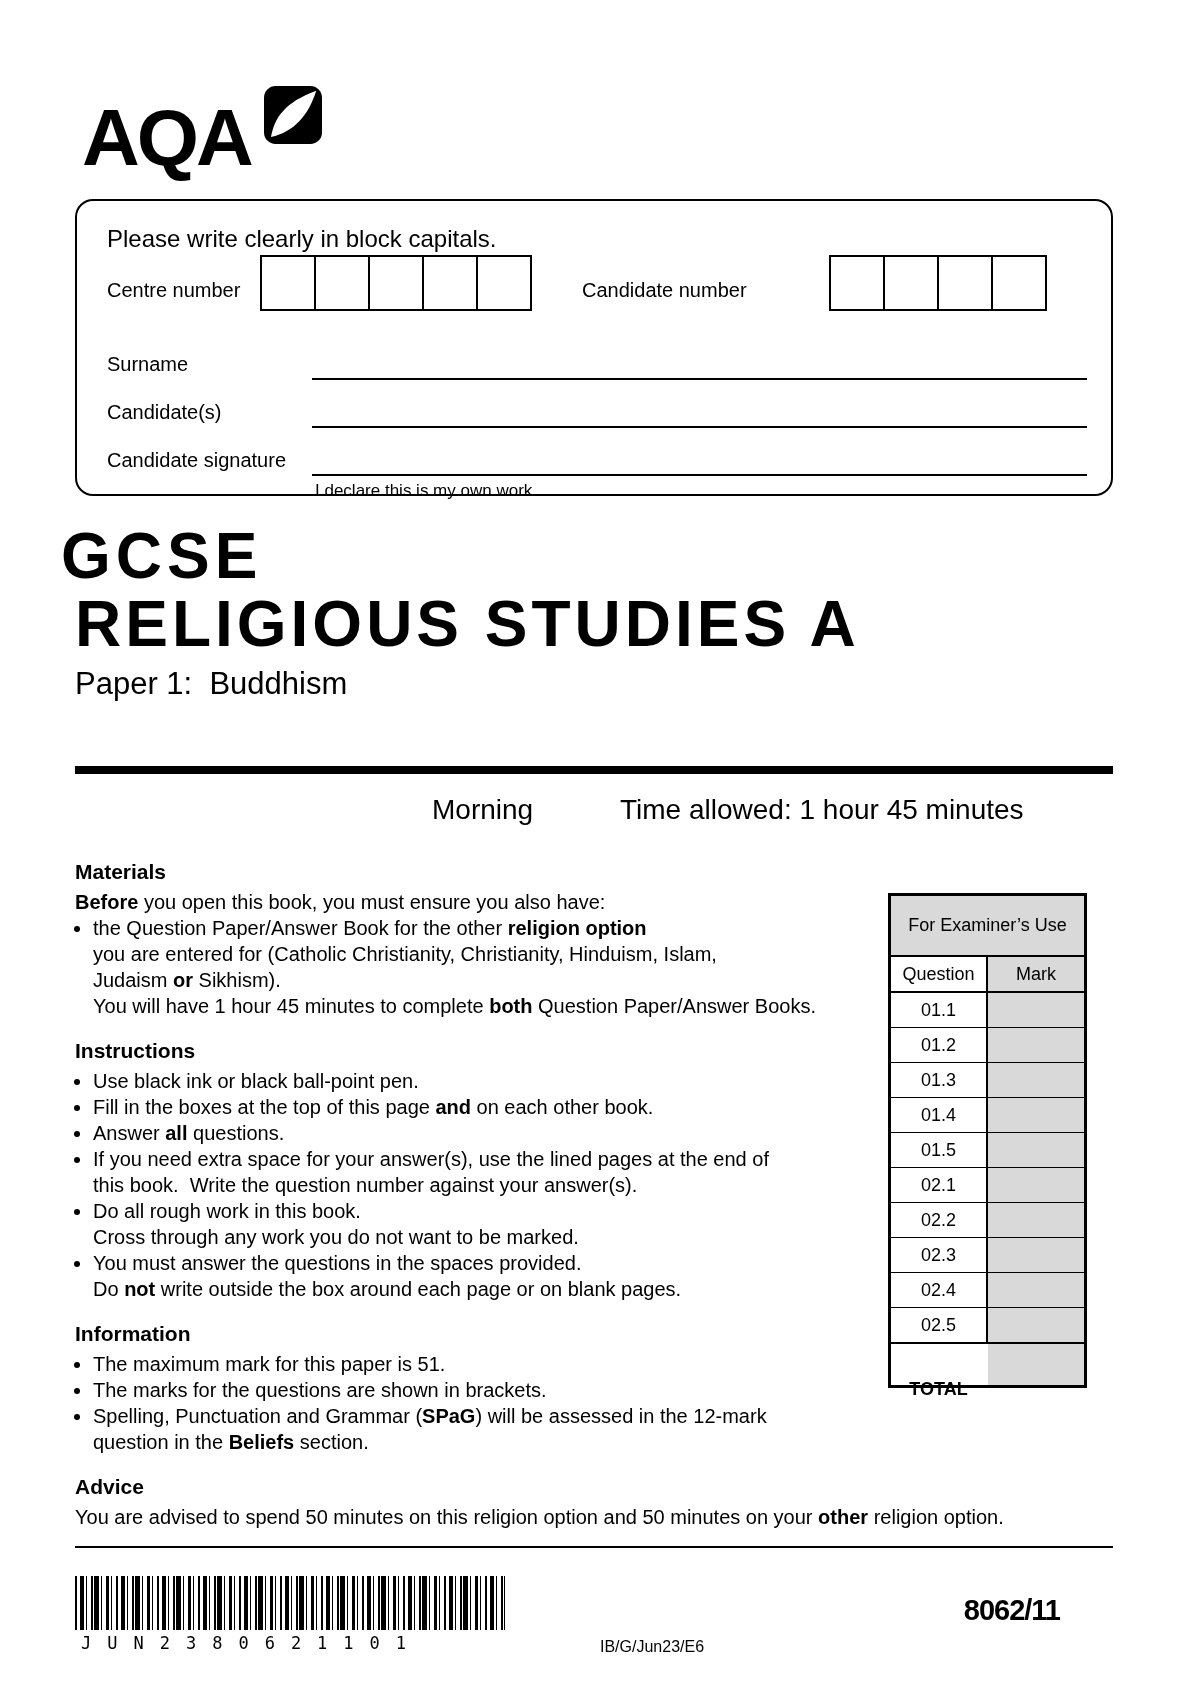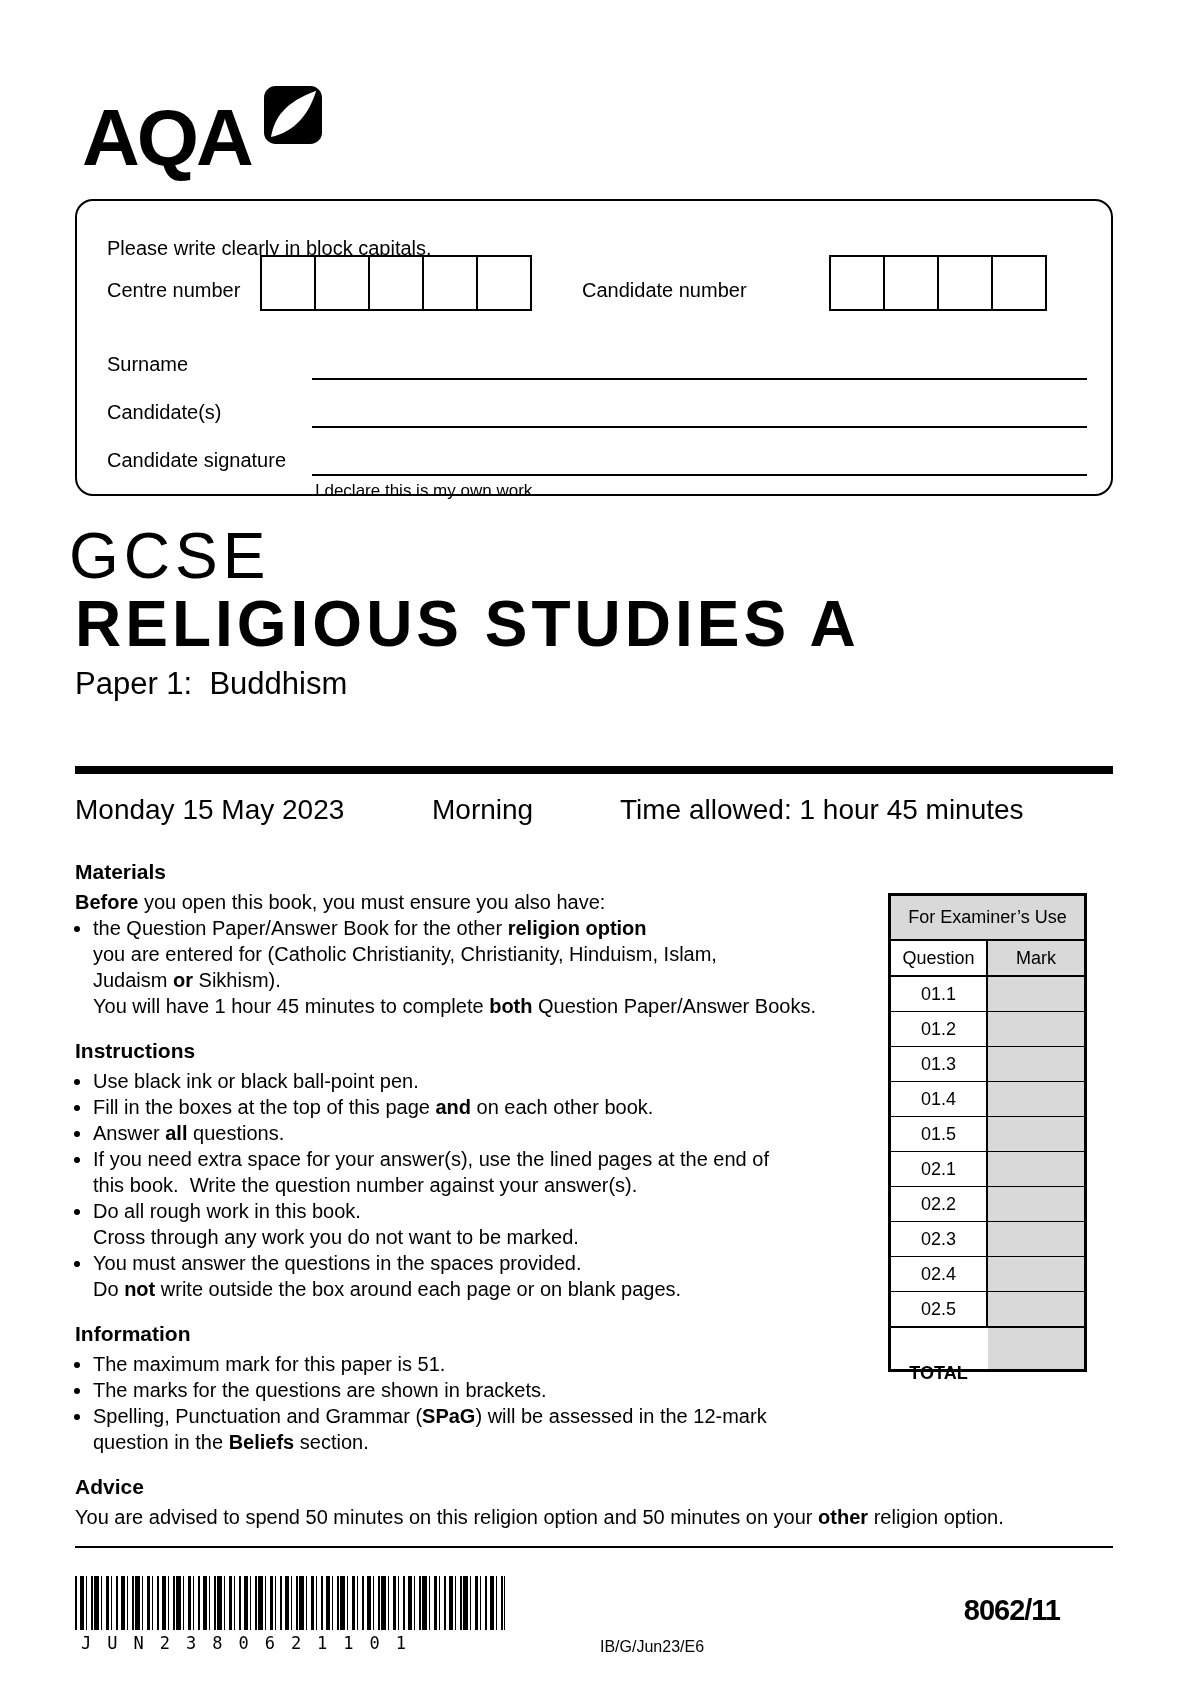--- a/index.html
+++ b/index.html
@@ -13,39 +13,39 @@
 
   
   .logo { position:absolute; left:82px; top:98px; }
   .logo-text { font-size:80px; font-weight:bold; letter-spacing:-3px; line-height:1; }
   .leaf { position:absolute; left:182px; top:-12px; width:58px; height:58px; }
 
   
   .cand-box { position:absolute; left:75px; top:199px; width:1038px; height:297px;
               border:2px solid #000; border-radius:18px; }
   .cand-box .lbl { position:absolute; font-size:20px; }
-  .cb-instruction { position:absolute; left:30px; top:36px; font-size:20px; }
+  .cb-instruction { position:absolute; left:30px; top:24px; font-size:24px; }
   .centre-label { left:30px; top:78px; }
   .cand-label { left:505px; top:78px; }
   .cells { position:absolute; display:flex; }
   .centre-cells { left:183px; top:54px; }
   .cand-cells { left:752px; top:54px; }
   .cell { width:56px; height:56px; border:2px solid #000; background:#fff; }
   .cell + .cell { margin-left:-2px; }
   .surname-label { left:30px; top:152px; }
   .forenames-label { left:30px; top:200px; }
   .signature-label { left:30px; top:248px; }
   .write-line { position:absolute; left:235px; width:775px; height:2px; background:#000; }
   .surname-line { top:177px; }
   .forenames-line { top:225px; }
   .signature-line { top:273px; }
   .declaration { position:absolute; left:238px; top:280px; font-size:17px; }
 
   
-  .q-title { position:absolute; left:69px; top:524px; font-size:64px; font-weight:normal; letter-spacing:5px; line-height:1;text-align:center; }
+  .q-title { position:absolute; left:61px; top:524px; font-size:64px; font-weight:bold; letter-spacing:5px; line-height:1;text-align:center; }
   .s-title { position:absolute; left:75px; top:592px; font-size:64px; font-weight:bold; letter-spacing:4px; line-height:1; }
   .p-title { position:absolute; left:75px; top:666px; font-size:31px; white-space:pre; }
   .rule { position:absolute; left:75px; top:766px; width:1038px; height:8px; background:#000; }
 
   .session { position:absolute; left:75px; top:794px; width:1038px; height:34px; font-size:28px; }
   .session span { position:absolute; white-space:pre; }
   .s-date { left:0; }
   .s-mid  { left:357px; }
   .s-time { left:545px; }
 
@@ -53,21 +53,21 @@
   .col { position:absolute; left:75px; top:858px; width:1000px; font-size:20px; line-height:26px; }
   .col h3 { font-size:21px; margin:18px 0 4px 0; line-height:27px; }
   .col h3:first-child { margin-top:0; }
   .col p { margin:0; white-space:pre-wrap; }
   .col ul { margin:0; padding-left:18px; list-style:disc; }
   .col li { margin:0; white-space:pre-wrap; }
 
   
   .ex-table { position:absolute; left:888px; top:893px; width:199px;
               border:3px solid #000; background:#fff; font-size:18px; }
-  .ex-head { height:45px; background:#d9d9d9; display:flex; align-items:center; justify-content:center;
+  .ex-head { height:61px; background:#d9d9d9; display:flex; align-items:center; justify-content:center;
              border-bottom:2px solid #000; }
   .ex-row { display:flex; height:35px; border-bottom:1.5px solid #000; }
   .ex-colhead { height:36px; border-bottom:2px solid #000; }
   .ex-q { width:97px; border-right:2px solid #000; display:flex; align-items:center; justify-content:center; background:#fff; }
   .ex-m { flex:1; background:#d9d9d9; display:flex; align-items:center; justify-content:center; }
   .ex-total { height:42px; border-bottom:none; border-top:0.5px solid #000; }
   .ex-total .ex-q { background:#d9d9d9; font-weight:bold;margin-top:45px; }
 
   
   .foot-rule { position:absolute; left:75px; top:1546px; width:1038px; height:2px; background:#000; }
@@ -128,21 +128,20 @@
 
     <div class="declaration">I declare this is my own work.</div>
   </div>
 
   <div class="q-title">GCSE</div>
   <div class="s-title">RELIGIOUS STUDIES A</div>
   <div class="p-title">Paper 1:  Buddhism</div>
   <div class="rule"></div>
 
   <div class="session">
-    <span class="s-date">Monday 15 May 2023</span>
     <span class="s-mid">Morning</span>
     <span class="s-time">Time allowed: 1 hour 45 minutes</span>
   </div>
 
   <div class="col">
     <h3>Materials</h3>
     <p><span style="font-weight: bold;">Before</span><span> you open this book, you must ensure you also have:</span></p>
     <ul>
       <li><span>the Question Paper/Answer Book for the other </span><span style="font-weight: bold;">religion option</span><br><span>you are entered for (Catholic Christianity, Christianity, Hinduism, Islam,</span><br><span>Judaism </span><span style="font-weight: bold;">or</span><span> Sikhism).</span><br><span>You will have 1 hour 45 minutes to complete </span><span style="font-weight: bold;">both</span><span> Question Paper/Answer Books.</span></li>
     </ul>

